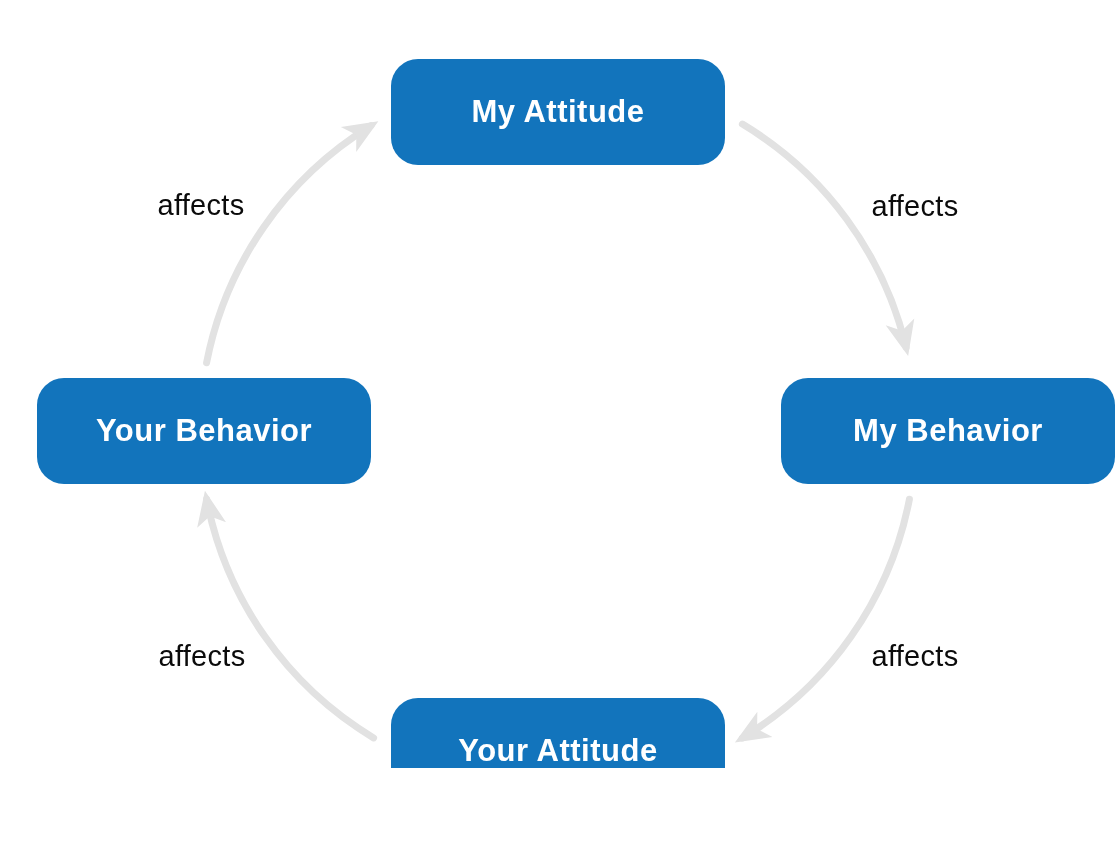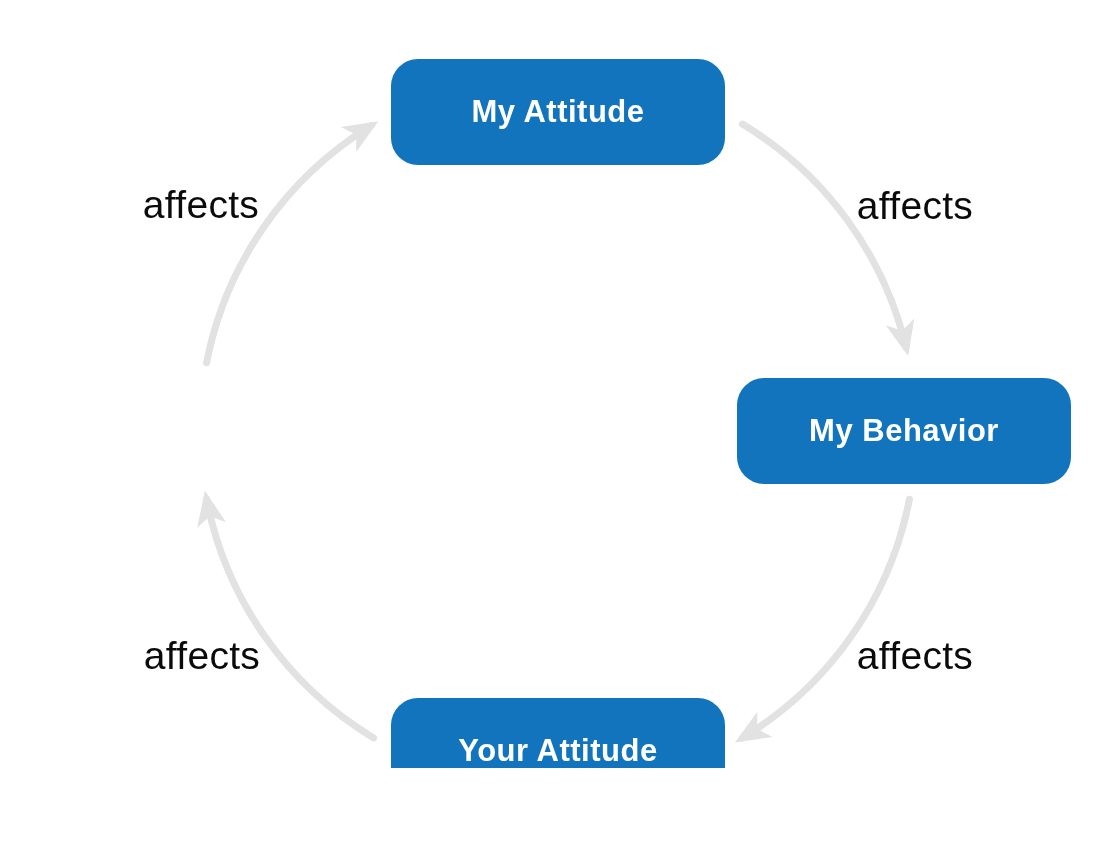--- a/index.html
+++ b/index.html
@@ -35,27 +35,27 @@
     justify-content: center;
   }
   .node .node-label {
     color: var(--node-text, #ffffff);
     font-weight: bold;
     font-size: 31px;
     letter-spacing: 0.5px;
     white-space: nowrap;
   }
   .node-top    { left: 391px; top: 59px;  }
-  .node-right  { left: 737px; top: 378px; }
+  .node-right  { left: 781px; top: 378px; }
   .node-bottom { left: 391px; top: 698px; align-items: center; }
   .node-left   { left: 37px;  top: 378px; }
   .edge-label {
     position: absolute;
     transform: translate(-50%, -50%);
-    font-size: 39px;
+    font-size: 29px;
     color: var(--edge-label-text, #0b0b0b);
     letter-spacing: 0.3px;
     white-space: nowrap;
   }
   .el-tl { left: 201px; top: 205px; }
   .el-tr { left: 915px; top: 206px; }
   .el-br { left: 915px; top: 656px; }
   .el-bl { left: 202px; top: 656px; }
 </style>
 </head>
@@ -80,19 +80,22 @@
   </div>
 
   <div class="node node-right">
     <span class="node-label">My Behavior</span>
   </div>
 
   <div class="node node-bottom">
     <span class="node-label">Your Attitude</span>
   </div>
 
+  <div class="node node-left">
+    <span class="node-label">Your Behavior</span>
+  </div>
 
   <div class="edge-label el-tr">affects</div>
   <div class="edge-label el-br">affects</div>
   <div class="edge-label el-bl">affects</div>
   <div class="edge-label el-tl">affects</div>
 
 </div>
 
 </body></html>

